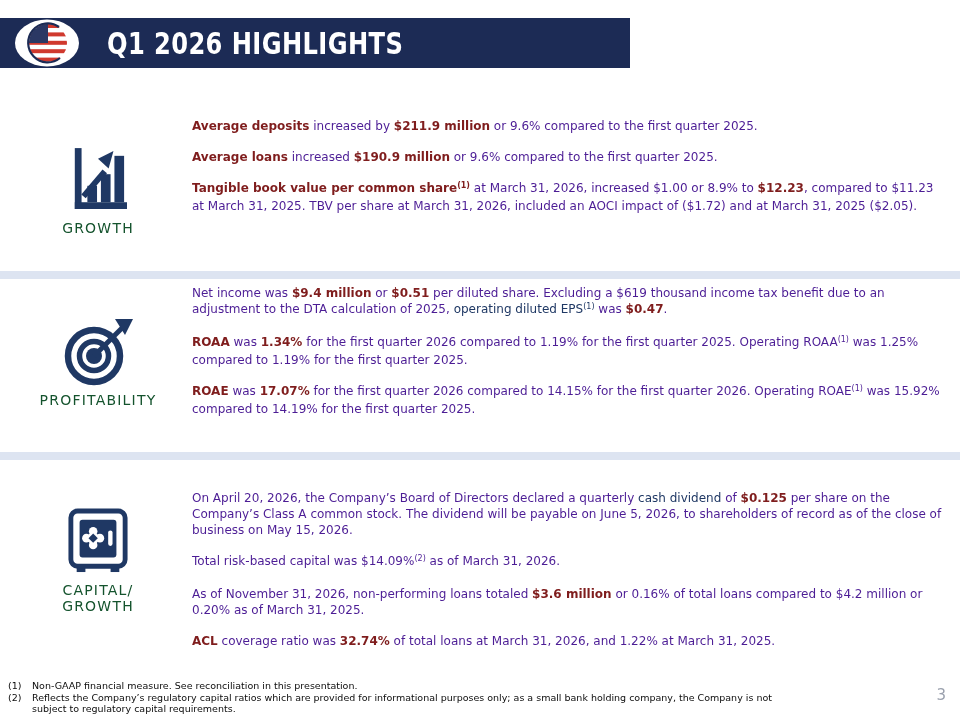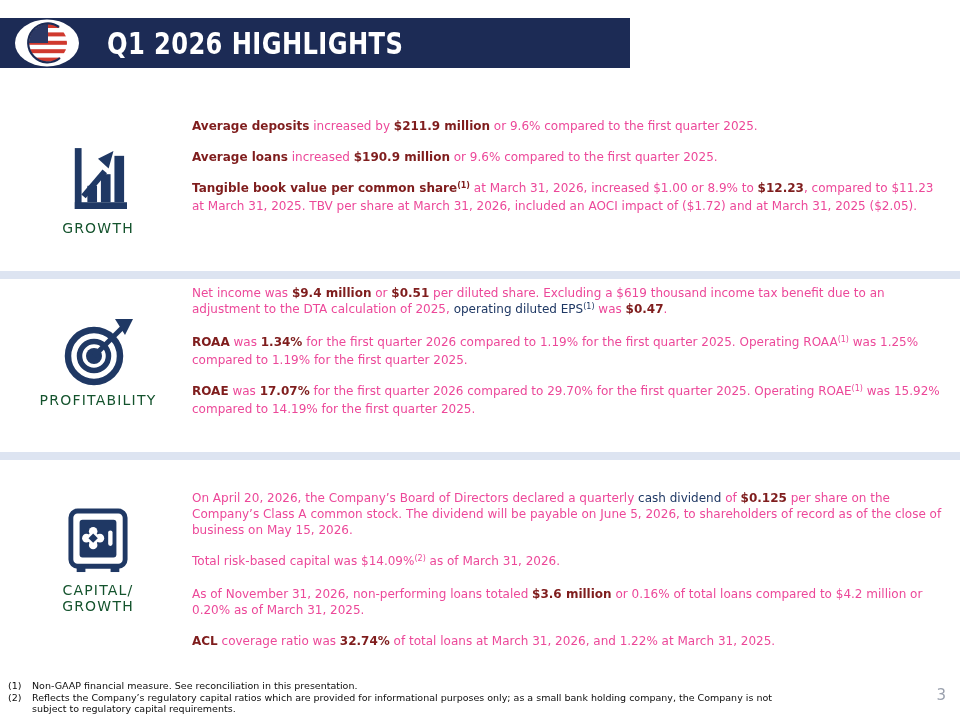--- a/index.html
+++ b/index.html
@@ -31,21 +31,21 @@
   .icon-label {
     margin-top:6px; font-size:14px; letter-spacing:1.2px; color:#14532d;
     line-height:16px;
   }
   
   .text-box { position:absolute; left:192px; width:752px; }
   #growth-text        { top:118px; }
   #profitability-text { top:285px; }
   #capital-text       { top:490px; }
   .text-box p { margin:0 0 15px 0; font-size:12px; line-height:16px; color:#7f7f7f; }
-  .seg-g  { color:#ec4899; }
+  .seg-g  { color:#4c1d95; }
   .seg-n  { color:#1f3864; }
   .seg-nb { color:#7f1d1d; font-weight:bold; }
   .seg-sup { font-size:8px; position:relative; top:-4px; }
   
   .footnotes { position:absolute; left:8px; top:680px; width:800px; font-size:9.5px; line-height:11.5px; color:#0c0c0c; }
   .fn-row { display:flex; }
   .fn-num { width:24px; flex:0 0 24px; }
   .fn-text { flex:1; }
   .page-number { position:absolute; right:14px; top:686px; font-size:15px; color:#9aa0ad; }
   svg { display:block; margin:0 auto; }
@@ -101,21 +101,21 @@
     <circle cx="32" cy="38" r="14.5" fill="none" stroke="#1f3864" stroke-width="5.5"></circle>
     <circle cx="32" cy="38" r="8" fill="#1f3864"></circle>
     <line x1="32" y1="38" x2="62" y2="8" stroke="#1f3864" stroke-width="5"></line>
     <polygon points="53,1 71,1 63,17" fill="#1f3864"></polygon>
   </svg>
   <div class="icon-label">PROFITABILITY</div>
 </div>
 <div id="profitability-text" class="text-box">
     <p><span class="seg-g">Net income was </span><span class="seg-nb">$9.4 million</span><span class="seg-g"> or </span><span class="seg-nb">$0.51</span><span class="seg-g"> per diluted share. Excluding a $619 thousand income tax benefit due to an adjustment to the DTA calculation of 2025, </span><span class="seg-n">operating diluted EPS</span><span class="seg-n seg-sup">(1)</span><span class="seg-g"> was </span><span class="seg-nb">$0.47</span><span class="seg-g">.</span></p>
     <p><span class="seg-nb">ROAA</span><span class="seg-g"> was </span><span class="seg-nb">1.34%</span><span class="seg-g"> for the first quarter 2026 compared to 1.19% for the first quarter 2025. Operating ROAA</span><span class="seg-g seg-sup">(1)</span><span class="seg-g"> was 1.25% compared to 1.19% for the first quarter 2025.</span></p>
-    <p><span class="seg-nb">ROAE</span><span class="seg-g"> was </span><span class="seg-nb">17.07%</span><span class="seg-g"> for the first quarter 2026 compared to 29.70% for the first quarter 2025. Operating ROAE</span><span class="seg-g seg-sup">(1)</span><span class="seg-g"> was 15.92% compared to 14.19% for the first quarter 2025.</span></p>
+    <p><span class="seg-nb">ROAE</span><span class="seg-g"> was </span><span class="seg-nb">17.07%</span><span class="seg-g"> for the first quarter 2026 compared to 14.15% for the first quarter 2026. Operating ROAE</span><span class="seg-g seg-sup">(1)</span><span class="seg-g"> was 15.92% compared to 14.19% for the first quarter 2025.</span></p>
   </div>
 
 <div id="capital-iconbox" class="icon-box">
   <svg width="62" height="68" viewBox="0 0 64 70">
     <rect x="10" y="59" width="9" height="7" fill="#1f3864"></rect>
     <rect x="45" y="59" width="9" height="7" fill="#1f3864"></rect>
     <rect x="4" y="3" width="56" height="57" rx="7" fill="none" stroke="#1f3864" stroke-width="5"></rect>
     <rect x="13" y="12" width="38" height="39" rx="3" fill="#1f3864"></rect>
     <g>
       <circle cx="27" cy="31" r="6" fill="#ffffff"></circle>

